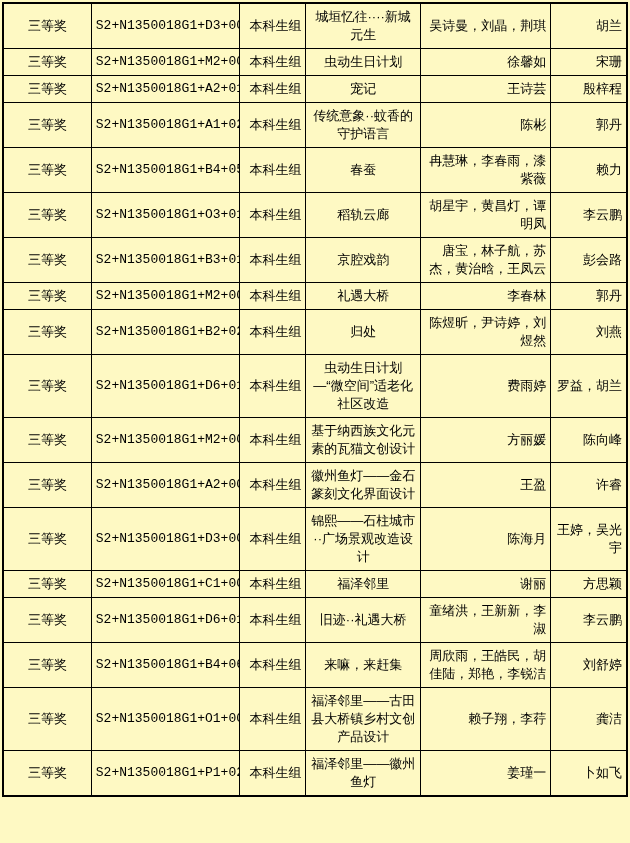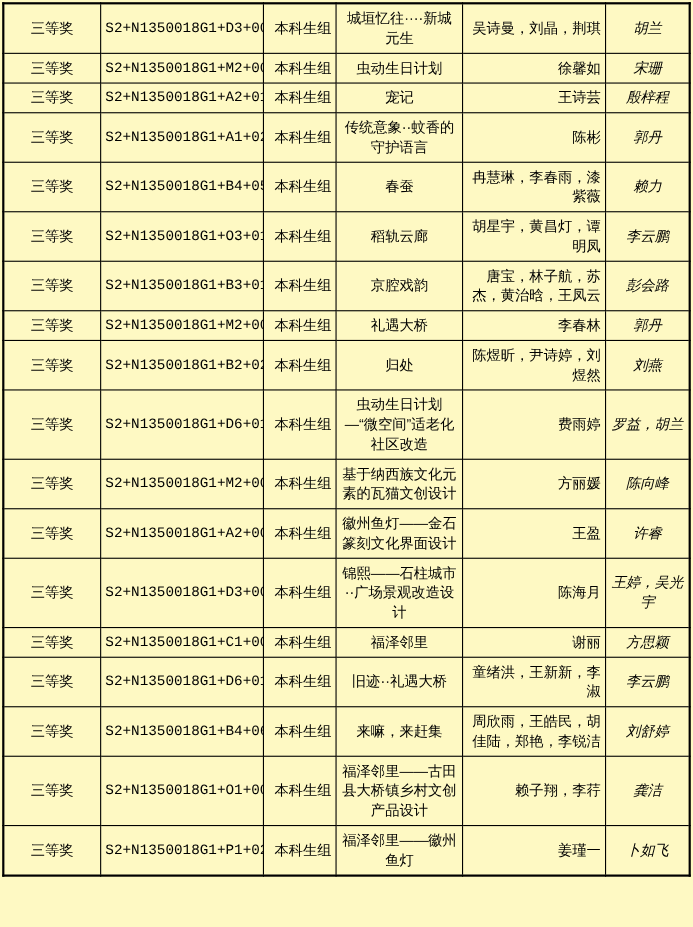--- a/index.html
+++ b/index.html
@@ -42,21 +42,21 @@
   td.c-code    {
     text-align: center;
     font-family: "Liberation Mono", monospace;
     font-size: 11px;
     letter-spacing: 0px;
     white-space: nowrap;
   }
   td.c-group   { text-align: right; white-space: nowrap; }
   td.c-title   { text-align: center; }
   td.c-authors { text-align: right; }
-  td.c-teacher { text-align: center; padding-left: 7px; font-style: italic; }
+  td.c-teacher { text-align: right; padding-left: 7px; }
 </style>
 </head>
 <body>
 
 <div class="page">
   <table class="awards">
     <colgroup>
       <col class="w-award">
       <col class="w-code">
       <col class="w-group">

